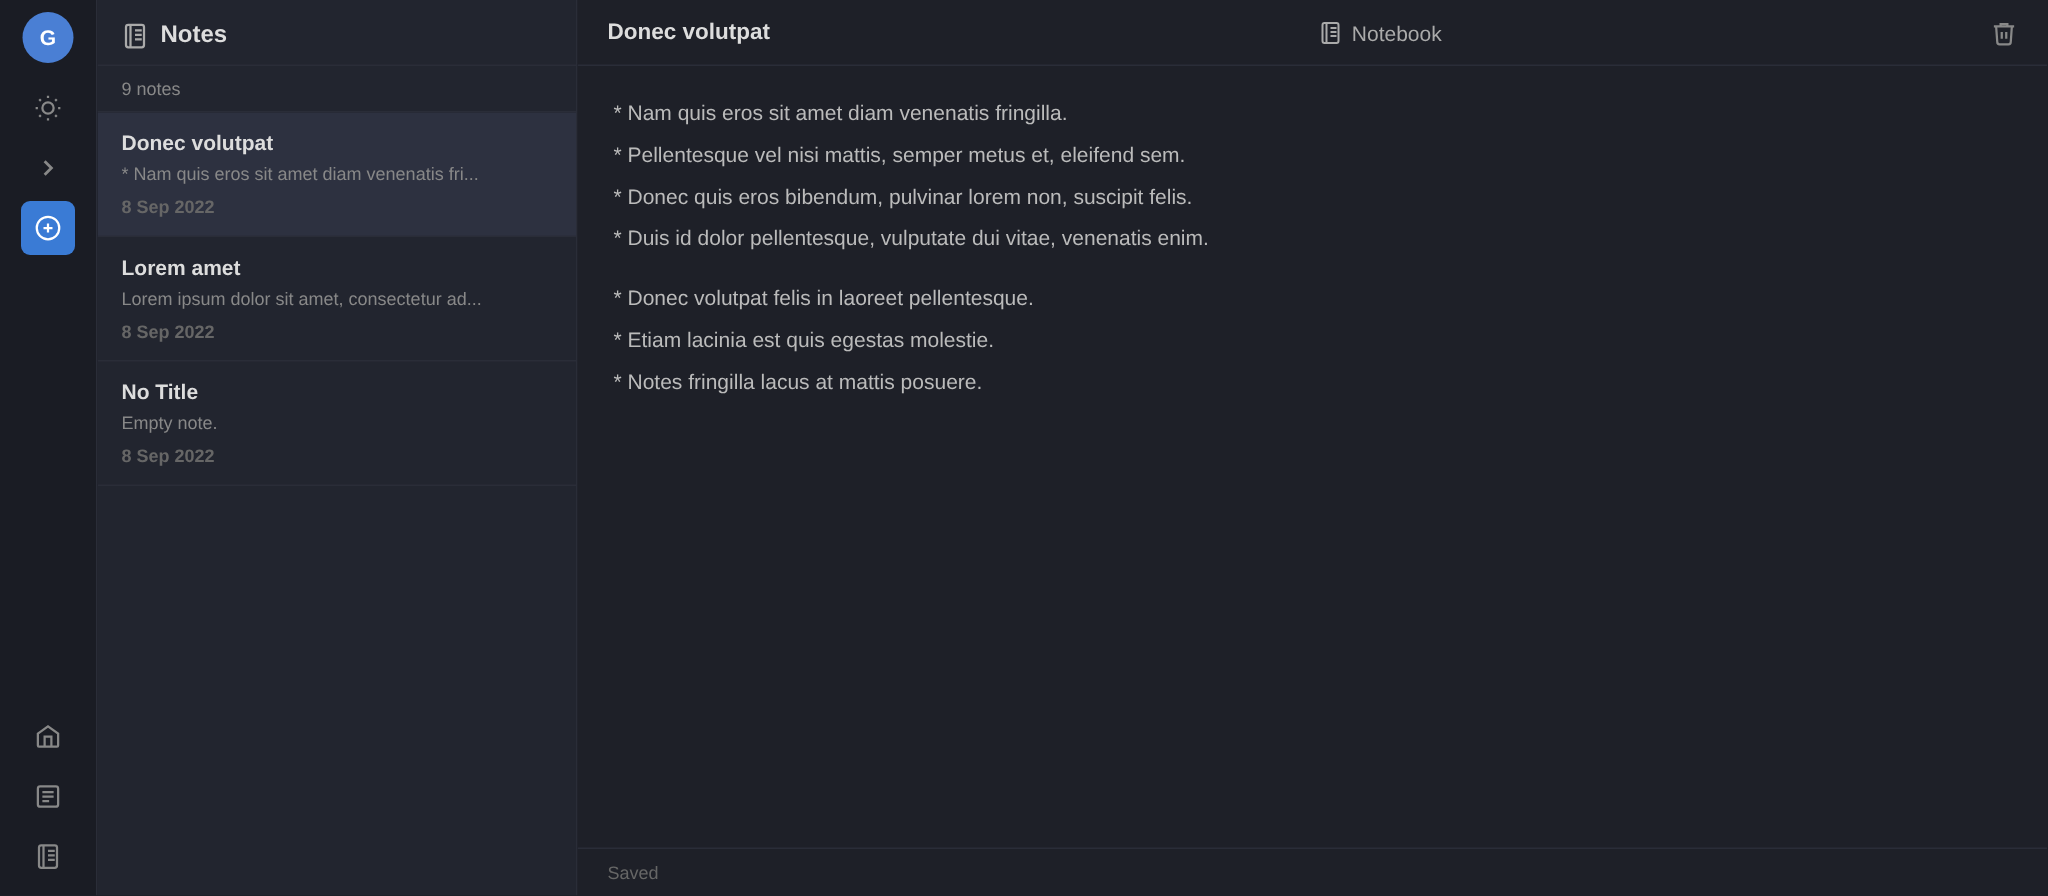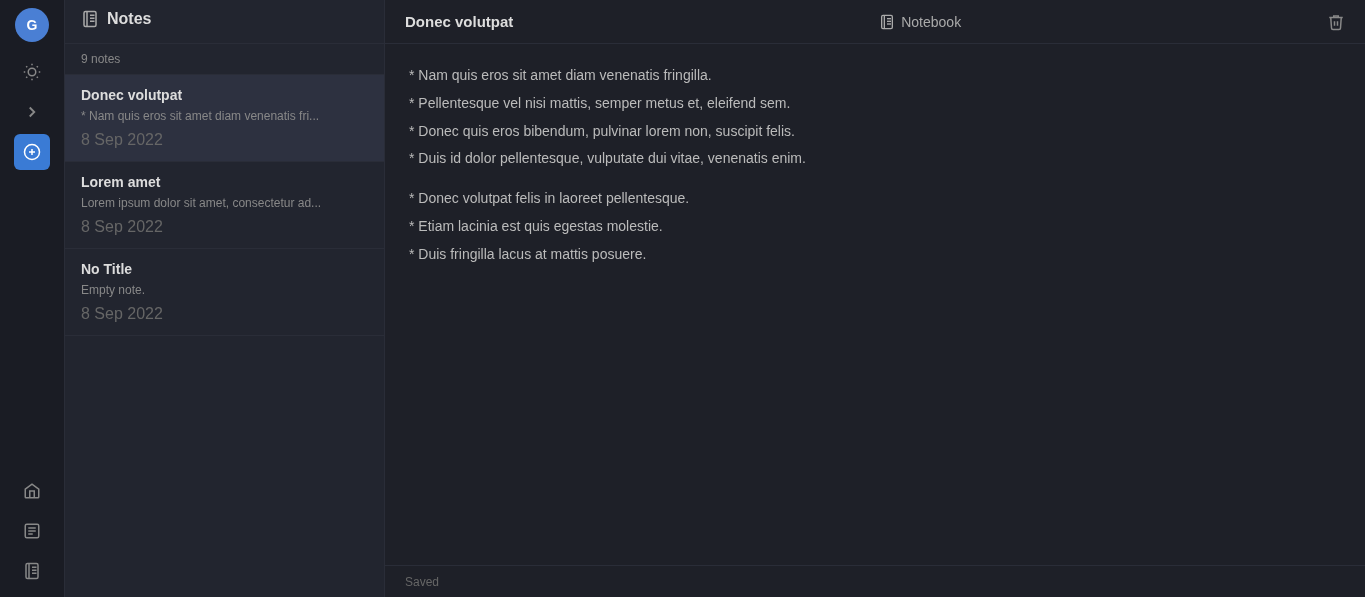--- a/index.html
+++ b/index.html
@@ -61,21 +61,21 @@
     .notes-panel {
       width: 320px;
       background: #22252f;
       border-right: 1px solid #2a2d38;
       display: flex;
       flex-direction: column;
       overflow: hidden;
     }
     .notes-header {
       display: flex;
-      align-items: flex-start;
+      align-items: flex-end;
       gap: 8px;
       padding: 10px 16px;
       border-bottom: 1px solid #2a2d38;
       height: 44px;
     }
     .notes-header-icon {
       color: #aaa;
       display: flex;
       align-items: center;
     }
@@ -108,22 +108,23 @@
     }
     .note-item-preview {
       font-size: 12px;
       color: #888;
       margin-bottom: 8px;
       white-space: nowrap;
       overflow: hidden;
       text-overflow: ellipsis;
     }
     .note-item-date {
-      font-size: 16px;
+      font-size: 12px;
       color: #666;
+      font-weight: bold;
     }
 
     
     .main-content {
       flex: 1;
       display: flex;
       flex-direction: column;
       background: #1e2028;
       overflow: hidden;
     }
@@ -307,20 +308,20 @@
   <div class="note-body">
     <div class="bullet-group">
       <p>*   Nam quis eros sit amet diam venenatis fringilla.</p>
       <p>*   Pellentesque vel nisi mattis, semper metus et, eleifend sem.</p>
       <p>*   Donec quis eros bibendum, pulvinar lorem non, suscipit felis.</p>
       <p>*   Duis id dolor pellentesque, vulputate dui vitae, venenatis enim.</p>
     </div>
     <div class="bullet-group">
       <p>*   Donec volutpat felis in laoreet pellentesque.</p>
       <p>*   Etiam lacinia est quis egestas molestie.</p>
-      <p>*   Duis fringilla lacus at mattis posuere.</p>
+      <p>*   Notes fringilla lacus at mattis posuere.</p>
     </div>
   </div>
 
   <div class="main-footer">
     <span>Saved</span>
   </div>
 </main>
 
 </body></html>

